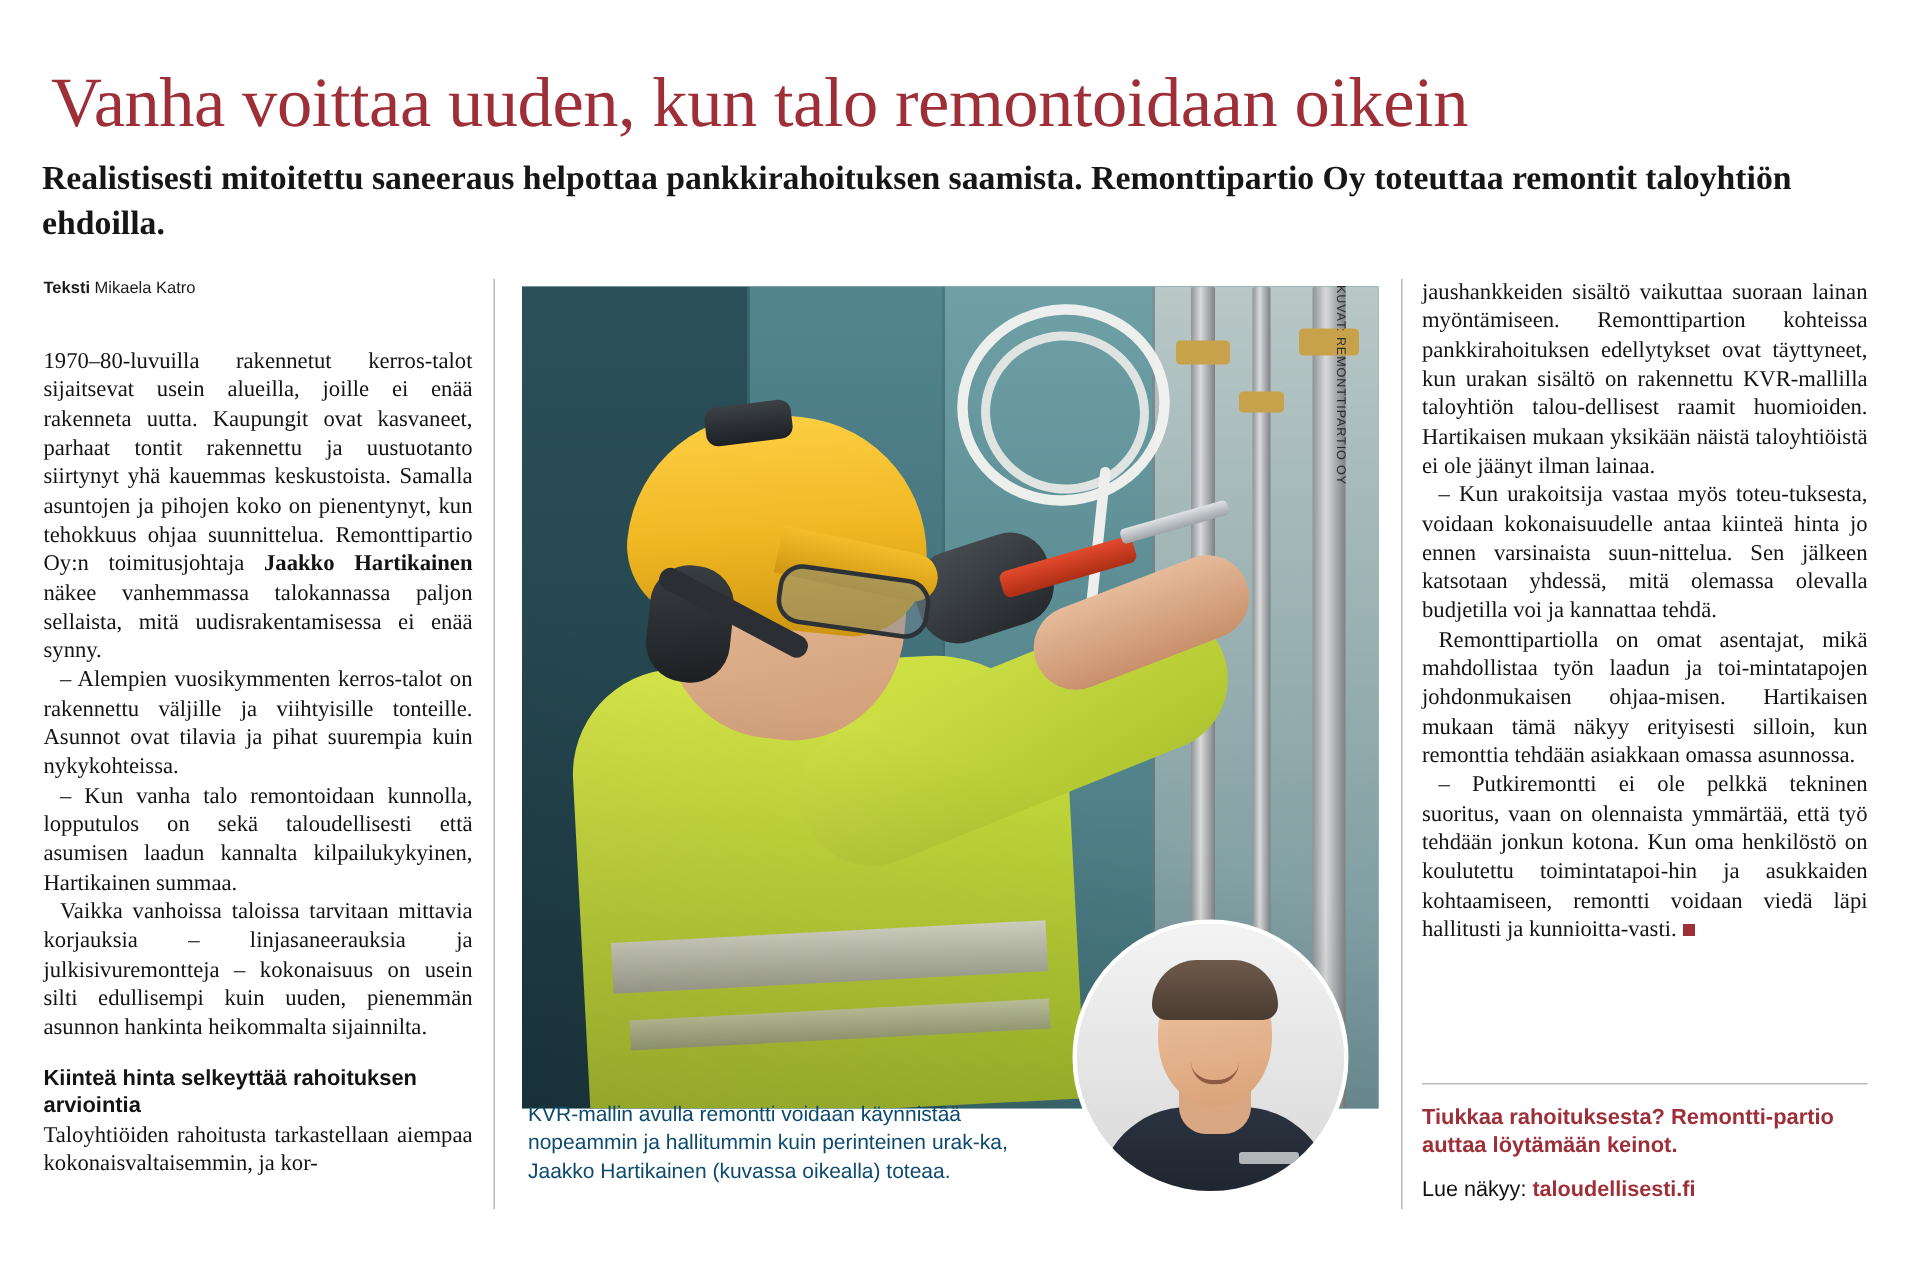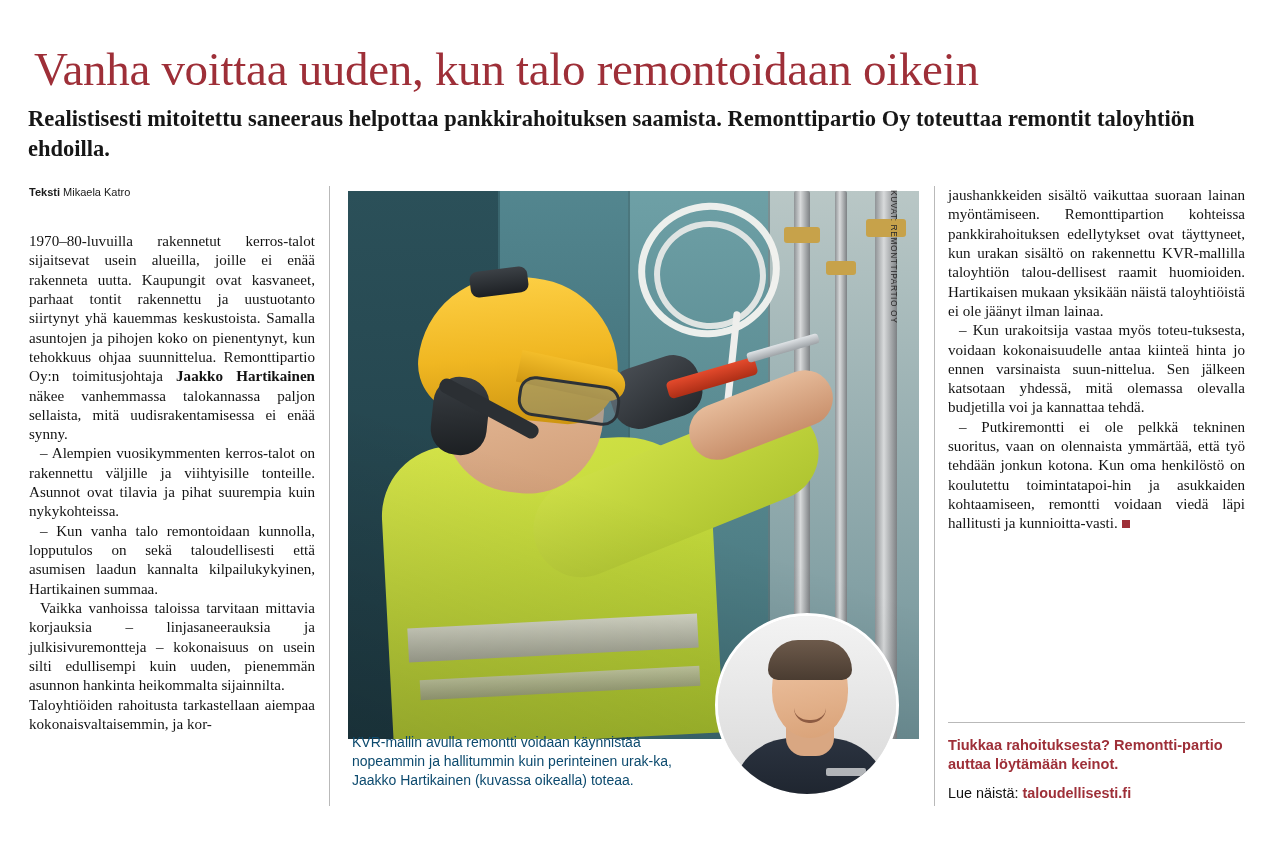--- a/index.html
+++ b/index.html
@@ -492,20 +492,21 @@
   </div>
 
   <div class="vrule" id="vrule-left"></div>
   <div class="vrule" id="vrule-right"></div>
 
   <div class="col" id="col-left">
     <p class="noindent"><span>1970–80-luvuilla rakennetut kerros-talot sijaitsevat usein alueilla, joille ei enää rakenneta uutta. Kaupungit ovat kasvaneet, parhaat tontit rakennettu ja uustuotanto siirtynyt yhä kauemmas keskustoista. Samalla asuntojen ja pihojen koko on pienentynyt, kun tehokkuus ohjaa suunnittelua. Remonttipartio Oy:n toimitusjohtaja </span><b>Jaakko Hartikainen</b><span> näkee vanhemmassa talokannassa paljon sellaista, mitä uudisrakentamisessa ei enää synny.</span></p>
     <p>– Alempien vuosikymmenten kerros-talot on rakennettu väljille ja viihtyisille tonteille. Asunnot ovat tilavia ja pihat suurempia kuin nykykohteissa.</p>
     <p>– Kun vanha talo remontoidaan kunnolla, lopputulos on sekä taloudellisesti että asumisen laadun kannalta kilpailukykyinen, Hartikainen summaa.</p>
     <p>Vaikka vanhoissa taloissa tarvitaan mittavia korjauksia – linjasaneerauksia ja julkisivuremontteja – kokonaisuus on usein silti edullisempi kuin uuden, pienemmän asunnon hankinta heikommalta sijainnilta.</p>
+    <div class="subhead">Kiinteä hinta selkeyttää rahoituksen arviointia</div>
     <p class="noindent">Taloyhtiöiden rahoitusta tarkastellaan aiempaa kokonaisvaltaisemmin, ja kor-</p>
   </div>
 
   <div class="photo-wrap">
     <div class="photo">
       <div class="panel p1"></div>
       <div class="panel p2"></div>
       <div class="panel p3"></div>
       <div class="panel p4"></div>
 
@@ -551,22 +552,23 @@
     <div class="pt-logo"></div>
   </div>
 
   <div class="photo-credit">KUVAT: REMONTTIPARTIO OY</div>
 
   <div class="caption">KVR-mallin avulla remontti voidaan käynnistää nopeammin ja hallitummin kuin perinteinen urak-ka, Jaakko Hartikainen (kuvassa oikealla) toteaa.</div>
 
   <div class="col" id="col-right">
     <p class="noindent">jaushankkeiden sisältö vaikuttaa suoraan lainan myöntämiseen. Remonttipartion kohteissa pankkirahoituksen edellytykset ovat täyttyneet, kun urakan sisältö on rakennettu KVR-mallilla taloyhtiön talou-dellisest raamit huomioiden. Hartikaisen mukaan yksikään näistä taloyhtiöistä ei ole jäänyt ilman lainaa.</p>
     <p>– Kun urakoitsija vastaa myös toteu-tuksesta, voidaan kokonaisuudelle antaa kiinteä hinta jo ennen varsinaista suun-nittelua. Sen jälkeen katsotaan yhdessä, mitä olemassa olevalla budjetilla voi ja kannattaa tehdä.</p>
+    <p>Remonttipartiolla on omat asentajat, mikä mahdollistaa työn laadun ja toi-mintatapojen johdonmukaisen ohjaa-misen. Hartikaisen mukaan tämä näkyy erityisesti silloin, kun remonttia tehdään asiakkaan omassa asunnossa.</p>
     <p><span>– Putkiremontti ei ole pelkkä tekninen suoritus, vaan on olennaista ymmärtää, että työ tehdään jonkun kotona. Kun oma henkilöstö on koulutettu toimintatapoi-hin ja asukkaiden kohtaamiseen, remontti voidaan viedä läpi hallitusti ja kunnioitta-vasti.</span><span class="endmark"></span></p>
   </div>
 
   <div class="promo-rule"></div>
   <div class="promo">Tiukkaa rahoituksesta? Remontti-partio auttaa löytämään keinot.</div>
   <div class="promo-more">
-    <span>Lue näistä: </span><a href="#">taloudellisesti.fi</a>
+    <span>Lue näkyy: </span><a href="#">taloudellisesti.fi</a>
   </div>
 
 </div>
 
 </body></html>

